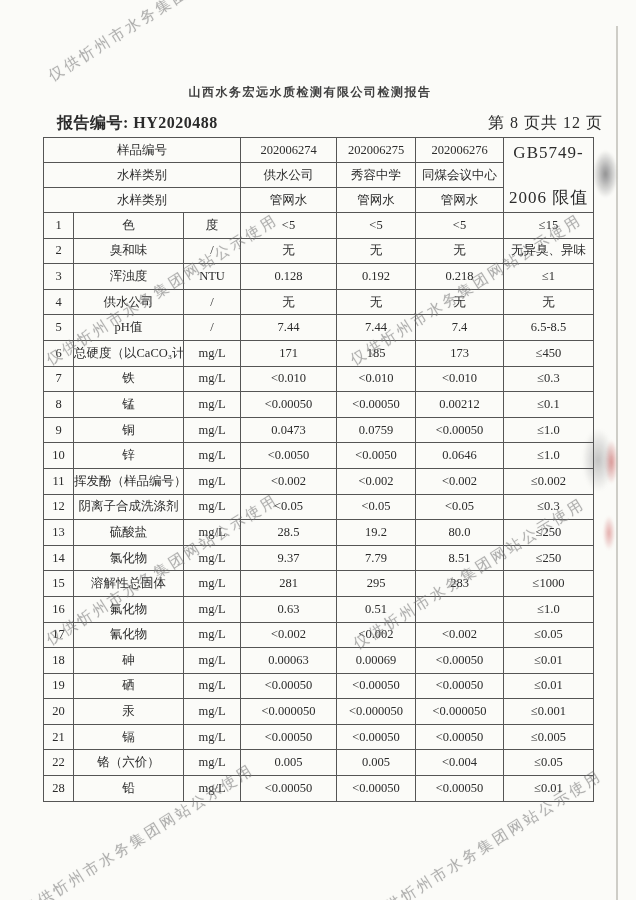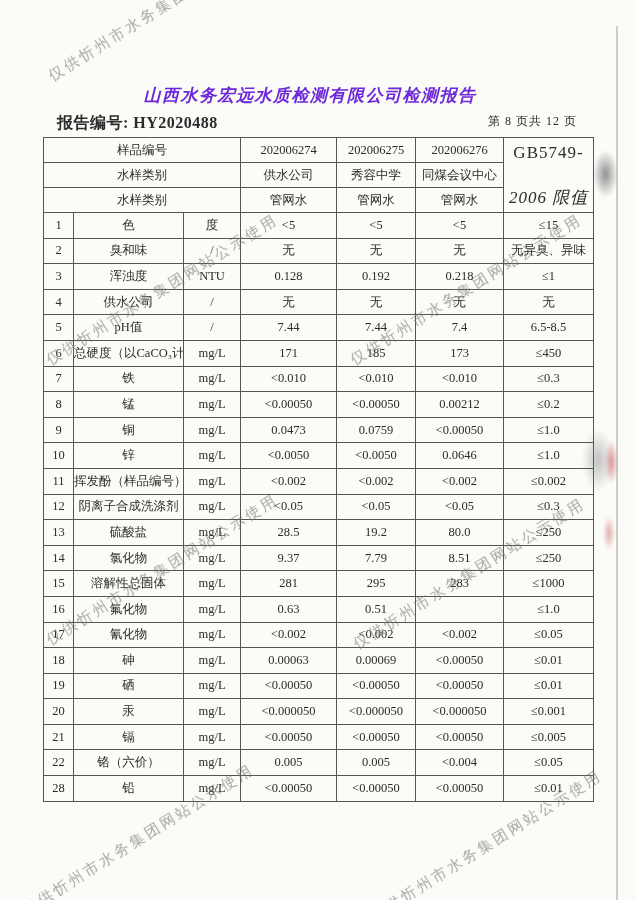--- a/index.html
+++ b/index.html
@@ -5,42 +5,42 @@
   html,body{margin:0;padding:0;}
   body{
     width:636px;height:900px;position:relative;overflow:hidden;
     background:#fbfbf8;
     font-family:"Liberation Serif","DejaVu Serif",serif;
     color:#2b2b2b;
   }
   .page-title{
     position:absolute;top:84px;left:0;width:620px;text-align:center;
     font-family:"Liberation Sans","DejaVu Sans",sans-serif;
-    font-weight:bold;font-size:17px;letter-spacing:1.5px;color:#6d28d9;font-style:italic;
+    font-weight:bold;font-size:12px;letter-spacing:1.5px;color:#404040;
   }
   .report-no{
     position:absolute;top:113px;left:57px;font-size:16px;font-weight:600;letter-spacing:.5px;
   }
   .page-info{
-    position:absolute;top:113px;left:488px;font-size:12px;letter-spacing:1px;
+    position:absolute;top:113px;left:488px;font-size:16px;letter-spacing:1px;
   }
   table.report{
     position:absolute;left:43px;top:137px;width:550px;
     border-collapse:collapse;table-layout:fixed;padding-left:46px;
   }
   table.report td{
     border:1px solid #555;font-size:12.5px;text-align:center;
     padding:0;white-space:nowrap;overflow:hidden;color:#2b2b2b;
   }
   tr.meta-row td{height:24px;}
   tr.data-row td{height:24.6px;}
   td.item-cell{text-align:left;padding-left:6px;}
   td.limit-header-cell{vertical-align:middle;}
   .limit-hline{font-size:17px;letter-spacing:1px;line-height:1;}
-  .limit-hline+.limit-hline{margin-top:28px;font-style:italic;}
+  .limit-hline+.limit-hline{margin-top:28px;}
   td.small-text{font-size:10px;}
   
   .wm{
     position:absolute;white-space:nowrap;pointer-events:none;
     font-family:"Liberation Sans","DejaVu Sans",sans-serif;
     font-size:15px;letter-spacing:3px;color:rgba(115,115,115,.45);
     transform:rotate(-32deg);transform-origin:0 50%;
     text-shadow:0 0 1px rgba(120,120,120,.25);
   }
   .wm-a{left:50px;top:68px;}
@@ -183,21 +183,21 @@
         <td>&lt;0.010</td>
         <td>≤0.3</td>
       </tr>
       <tr class="data-row">
         <td>8</td>
         <td class="item-cell">锰</td>
         <td>mg/L</td>
         <td>&lt;0.00050</td>
         <td>&lt;0.00050</td>
         <td>0.00212</td>
-        <td>≤0.2</td>
+        <td>≤0.1</td>
       </tr>
       <tr class="data-row">
         <td>9</td>
         <td class="item-cell">铜</td>
         <td>mg/L</td>
         <td>0.0473</td>
         <td>0.0759</td>
         <td>&lt;0.00050</td>
         <td>≤1.0</td>
       </tr>

